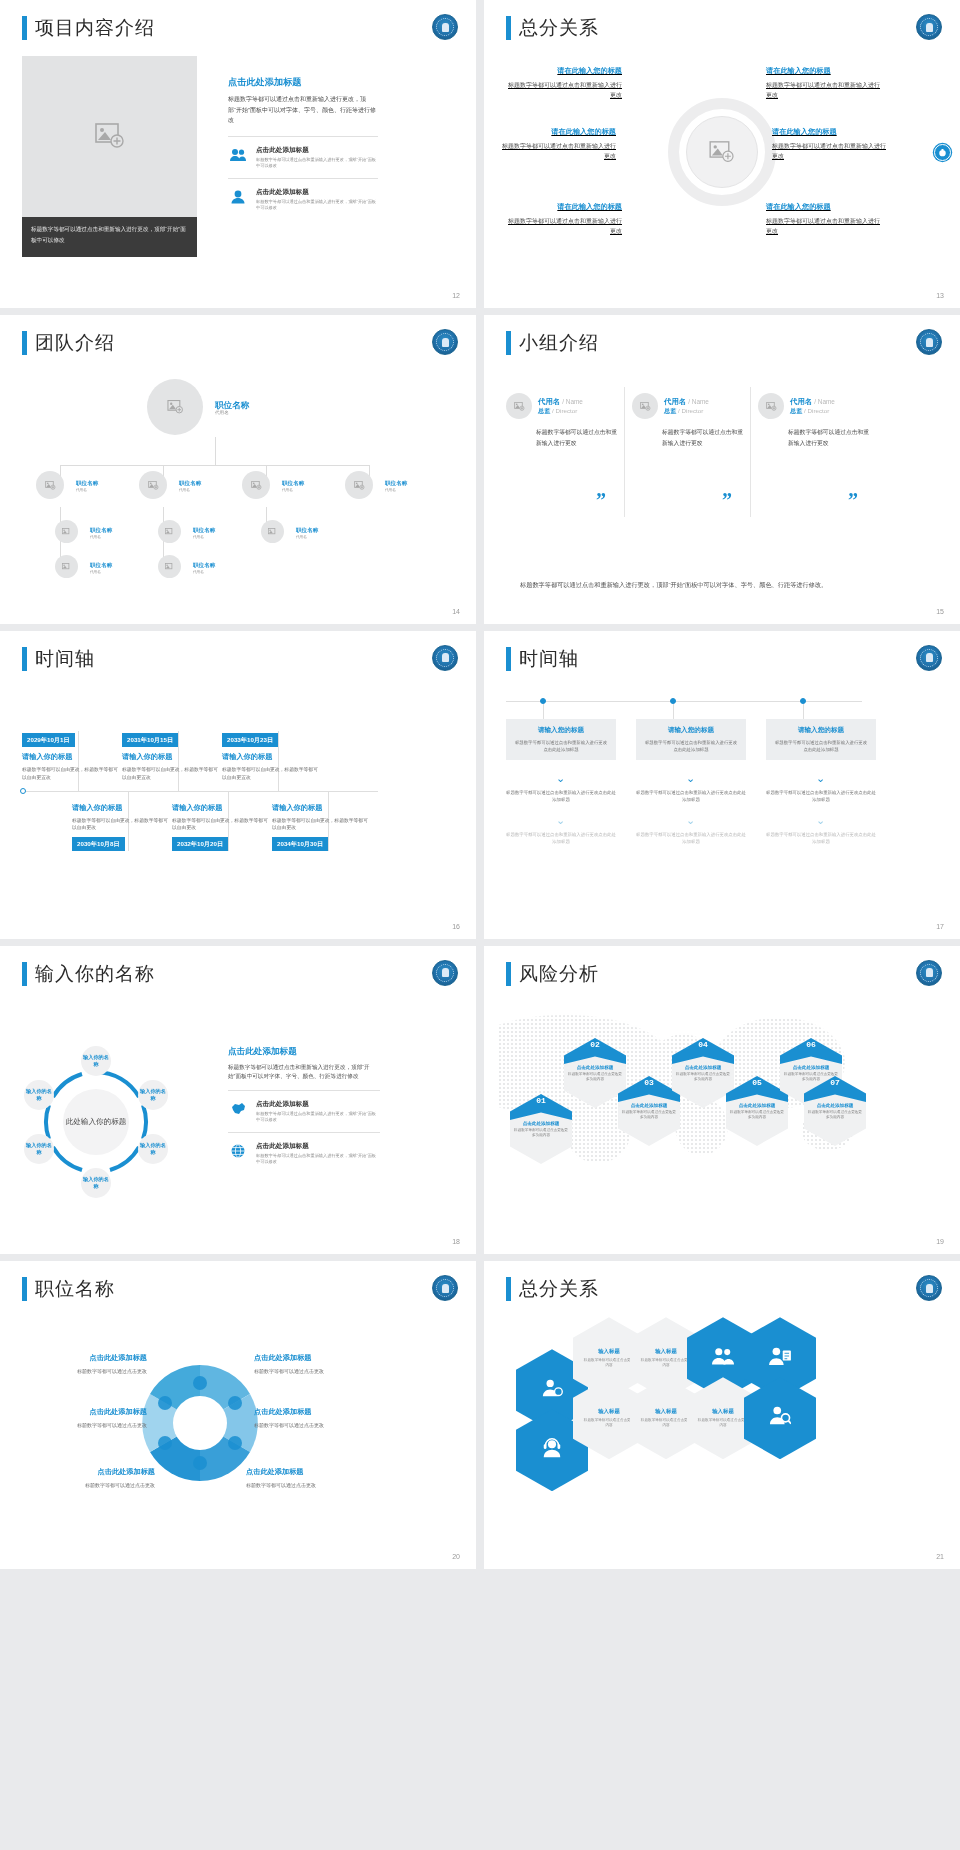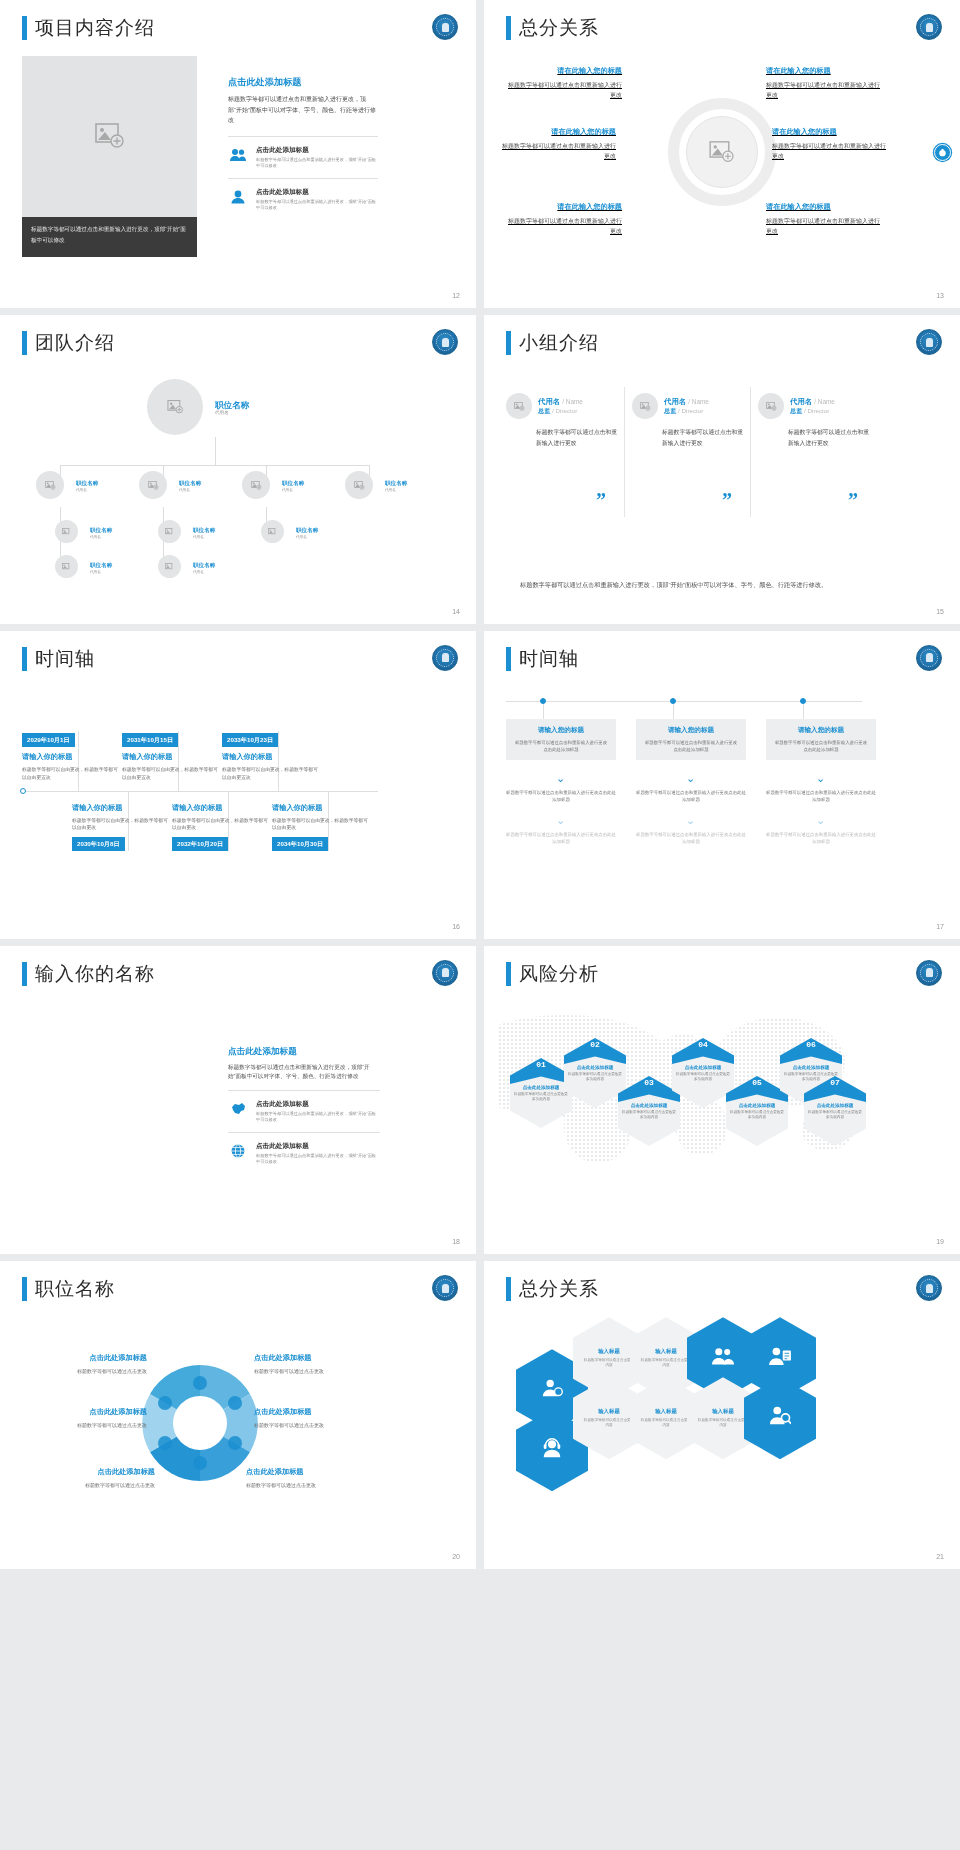--- a/index.html
+++ b/index.html
@@ -594,20 +594,39 @@
     <div class="s-title">
       <i class="bluebar"></i>
       <h1>输入你的名称</h1>
     </div>
     <div class="badge">
         <div class="ring">
           <div class="fig"></div>
         </div>
       </div>
 
+    <div class="donut">
+      <svg width="128" height="128" viewBox="0 0 128 128">
+        <g fill="none" stroke="#1a8fd1" stroke-width="4">
+          <path d="M64 14 A50 50 0 0 1 107 39"></path>
+          <path d="M111 47 A50 50 0 0 1 111 81"></path>
+          <path d="M107 89 A50 50 0 0 1 78 112"></path>
+          <path d="M50 112 A50 50 0 0 1 21 89"></path>
+          <path d="M17 81 A50 50 0 0 1 17 47"></path>
+          <path d="M21 39 A50 50 0 0 1 50 16"></path>
+        </g>
+      </svg>
+      <div class="dcenter">此处输入你的标题</div>
+      <div class="lobe" style="left:49px;top:-12px">输入你的名称</div>
+      <div class="lobe" style="left:106px;top:22px">输入你的名称</div>
+      <div class="lobe" style="left:106px;top:76px">输入你的名称</div>
+      <div class="lobe" style="left:49px;top:110px">输入你的名称</div>
+      <div class="lobe" style="left:-8px;top:76px">输入你的名称</div>
+      <div class="lobe" style="left:-8px;top:22px">输入你的名称</div>
+    </div>
 
     <div class="r18">
       <h3>点击此处添加标题</h3>
       <p>标题数字等都可以通过点击和重新输入进行更改，顶部“开始”面板中可以对字体、字号、颜色、行距等进行修改</p>
       <div style="height:8px"></div>
       <div class="rowitem">
         <span class="ic">
             <svg width="15" height="13" viewBox="0 0 15 13">
               <path d="M1 5l3-3 4 1 3-2 3 3-1 4-3 1-2 3-4-1-2-3z" fill="#1a8fd1"></path>
             </svg>
@@ -660,21 +679,21 @@
         radial-gradient(ellipse 10% 25% at 55% 78%, #000 70%, transparent 72%),
         radial-gradient(ellipse 25% 40% at 76% 38%, #000 70%, transparent 72%),
         radial-gradient(ellipse 10% 18% at 89% 80%, #000 70%, transparent 72%);
       mask-image:radial-gradient(ellipse 42% 45% at 18% 40%, #000 70%, transparent 72%),
         radial-gradient(ellipse 13% 32% at 27% 78%, #000 70%, transparent 72%),
         radial-gradient(ellipse 14% 35% at 50% 45%, #000 70%, transparent 72%),
         radial-gradient(ellipse 10% 25% at 55% 78%, #000 70%, transparent 72%),
         radial-gradient(ellipse 25% 40% at 76% 38%, #000 70%, transparent 72%),
         radial-gradient(ellipse 10% 18% at 89% 80%, #000 70%, transparent 72%);"></div>
 
-    <div class="hexwrap" style="left:26px;top:112px">
+    <div class="hexwrap" style="left:26px;top:148px">
       <div class="hex">
           <div class="hexnum">01</div>
       <div class="hextxt">
             <h5>点击此处添加标题</h5>
             <p>标题数字等都可以通过点击更改更多功能内容</p>
           </div>
         </div>
     </div>
     <div class="hexwrap" style="left:80px;top:92px">
       <div class="hex">

